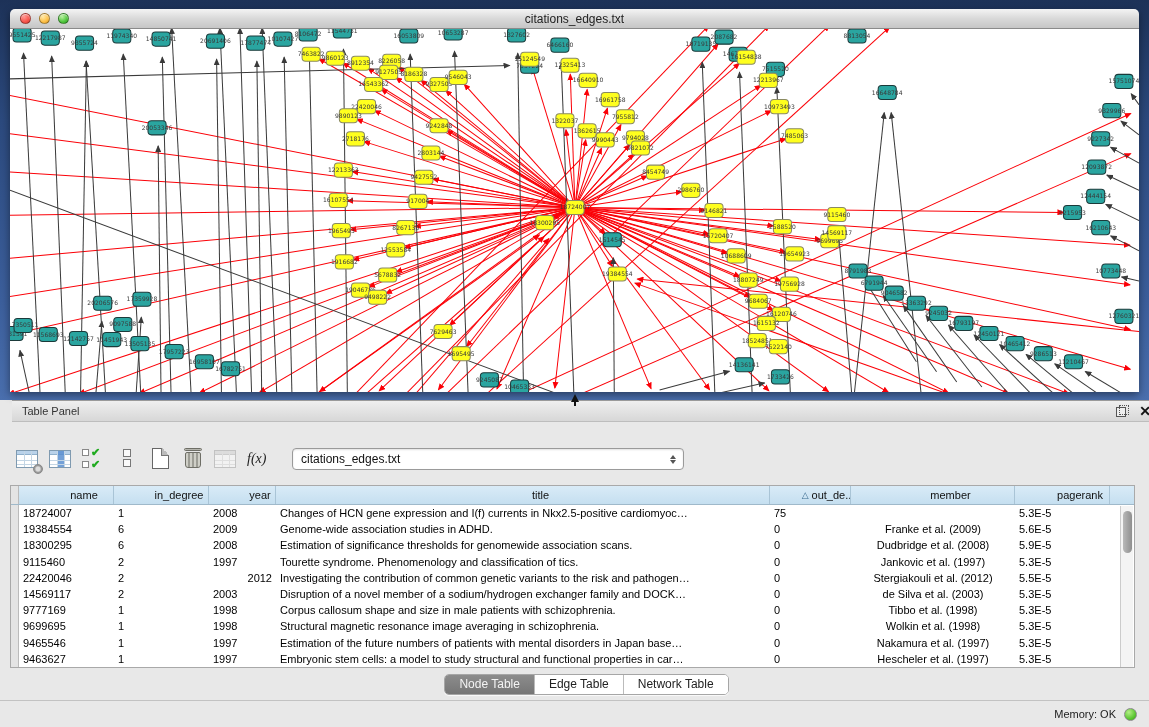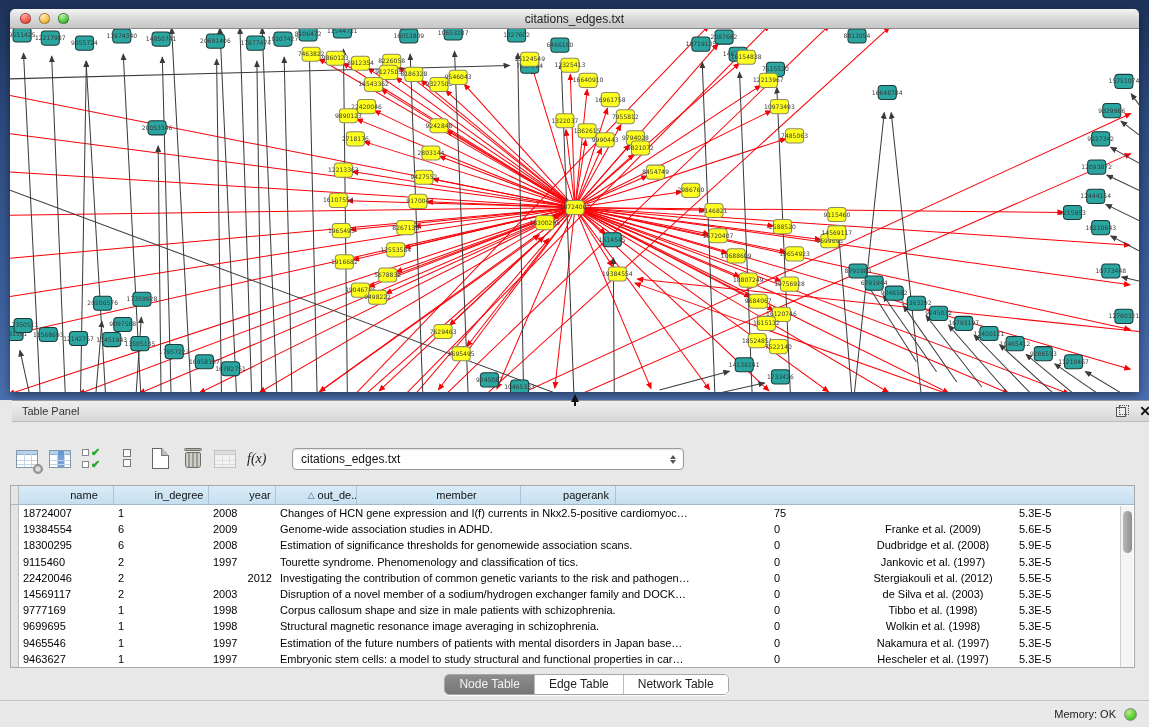--- a/index.html
+++ b/index.html
@@ -837,20 +837,23 @@
         <div class="rowhead"></div>
         <div class="hdr-cell" style="width: 95px;">
           <span>name</span>
         </div>
         <div class="hdr-cell" style="width: 95px;">
           <span>in_degree</span>
         </div>
         <div class="hdr-cell" style="width: 67px;">
           <span>year</span>
         </div>
+        <div class="hdr-cell" style="width: 494px;">
+          <span>title</span>
+        </div>
         <div class="hdr-cell" style="width: 81px;">
           <span class="sort-tri">△</span>
           <span>out_de...</span>
         </div>
         <div class="hdr-cell" style="width: 164px;">
           <span>member</span>
         </div>
         <div class="hdr-cell" style="width: 95px;">
           <span>pagerank</span>
         </div>

